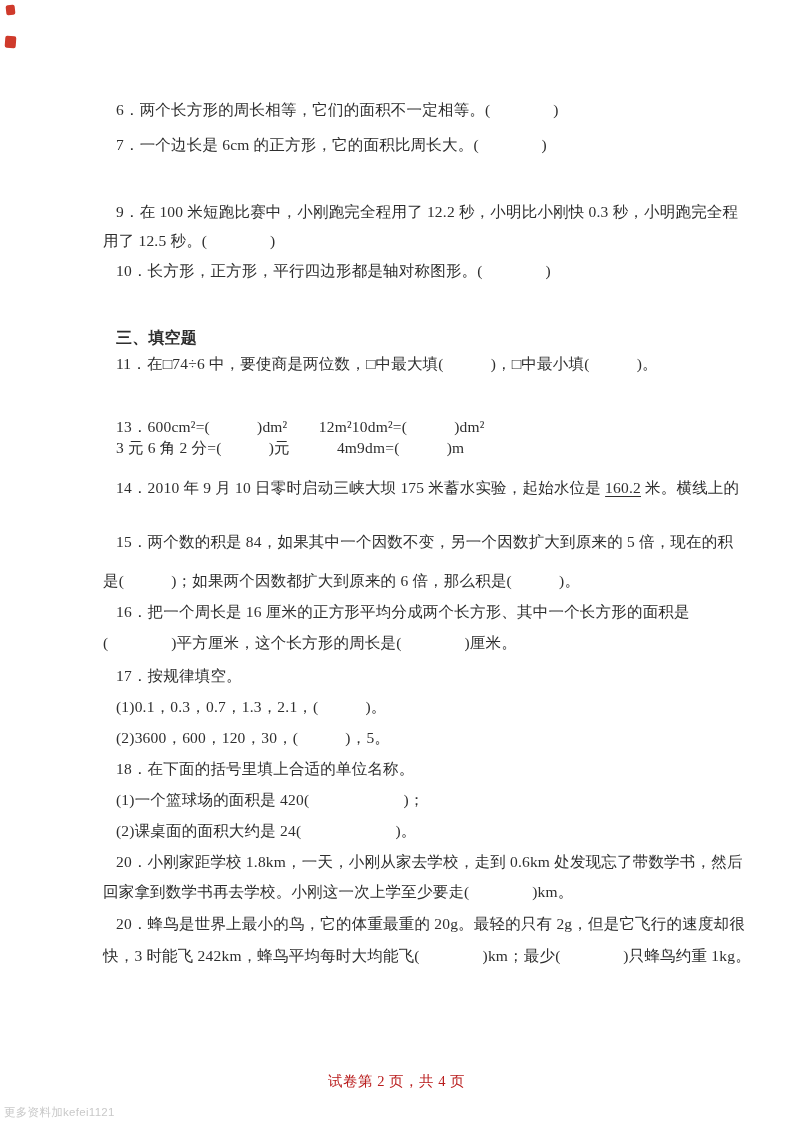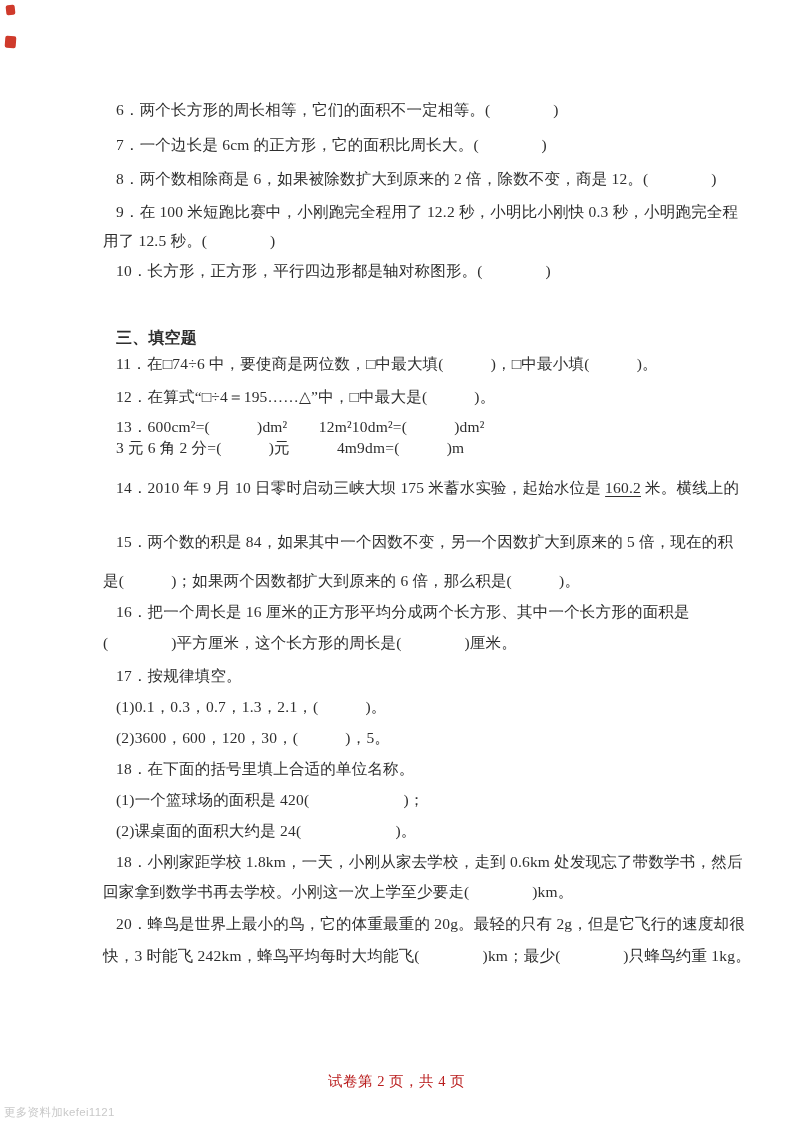--- a/index.html
+++ b/index.html
@@ -40,45 +40,43 @@
 </head>
 <body>
 
 <div id="page">
 
   <span class="redmark rm1" style="background: rgb(207, 58, 43);"></span>
   <span class="redmark rm2" style="background: rgb(207, 58, 43);"></span>
 
   <div class="ln" style="top:101px">6．两个长方形的周长相等，它们的面积不一定相等。(　　　　)</div>
   <div class="ln" style="top:136px">7．一个边长是 6cm 的正方形，它的面积比周长大。(　　　　)</div>
-  <div class="ln" style="top:170px">8．两个数相除商是 6，如果被除数扩大到原来的 2 倍，除数不变，商是 12。(　　　　)</div>
   <div class="ln" style="top:203px">9．在 100 米短跑比赛中，小刚跑完全程用了 12.2 秒，小明比小刚快 0.3 秒，小明跑完全程</div>
   <div class="ln cont" style="top:232px">用了 12.5 秒。(　　　　)</div>
   <div class="ln" style="top:262px">10．长方形，正方形，平行四边形都是轴对称图形。(　　　　)</div>
 
   <div class="ln heading" style="top:329px">三、填空题</div>
 
   <div class="ln" style="top:355px">11．在□74÷6 中，要使商是两位数，□中最大填(　　　)，□中最小填(　　　)。</div>
-  <div class="ln" style="top:388px">12．在算式“□÷4＝195……△”中，□中最大是(　　　)。</div>
   <div class="ln" style="top:418px">13．600cm²=(　　　)dm²　　12m²10dm²=(　　　)dm²</div>
   <div class="ln" style="top:439px">3 元 6 角 2 分=(　　　)元　　　4m9dm=(　　　)m</div>
 
   <div class="ln" style="top:479px"><span>14．2010 年 9 月 10 日零时启动三峡大坝 175 米蓄水实验，起始水位是 </span><span class="u">160.2</span><span> 米。横线上的</span></div>
 
   <div class="ln" style="top:533px">15．两个数的积是 84，如果其中一个因数不变，另一个因数扩大到原来的 5 倍，现在的积</div>
   <div class="ln cont" style="top:572px">是(　　　)；如果两个因数都扩大到原来的 6 倍，那么积是(　　　)。</div>
   <div class="ln" style="top:603px">16．把一个周长是 16 厘米的正方形平均分成两个长方形、其中一个长方形的面积是</div>
   <div class="ln cont" style="top:634px">(　　　　)平方厘米，这个长方形的周长是(　　　　)厘米。</div>
   <div class="ln" style="top:667px">17．按规律填空。</div>
   <div class="ln" style="top:698px">(1)0.1，0.3，0.7，1.3，2.1，(　　　)。</div>
   <div class="ln" style="top:729px">(2)3600，600，120，30，(　　　)，5。</div>
   <div class="ln" style="top:760px">18．在下面的括号里填上合适的单位名称。</div>
   <div class="ln" style="top:791px">(1)一个篮球场的面积是 420(　　　　　　)；</div>
   <div class="ln" style="top:822px">(2)课桌面的面积大约是 24(　　　　　　)。</div>
-  <div class="ln" style="top:853px">18．小刚家距学校 1.8km，一天，小刚从家去学校，走到 0.6km 处发现忘了带数学书，然后</div>
+  <div class="ln" style="top:853px">20．小刚家距学校 1.8km，一天，小刚从家去学校，走到 0.6km 处发现忘了带数学书，然后</div>
   <div class="ln cont" style="top:883px">回家拿到数学书再去学校。小刚这一次上学至少要走(　　　　)km。</div>
   <div class="ln" style="top:915px">20．蜂鸟是世界上最小的鸟，它的体重最重的 20g。最轻的只有 2g，但是它飞行的速度却很</div>
   <div class="ln cont" style="top:947px">快，3 时能飞 242km，蜂鸟平均每时大均能飞(　　　　)km；最少(　　　　)只蜂鸟约重 1kg。</div>
 
   <div class="footer">试卷第 2 页，共 4 页</div>
   <div class="watermark">更多资料加kefei1121</div>
 
 </div>
 
 </body></html>

